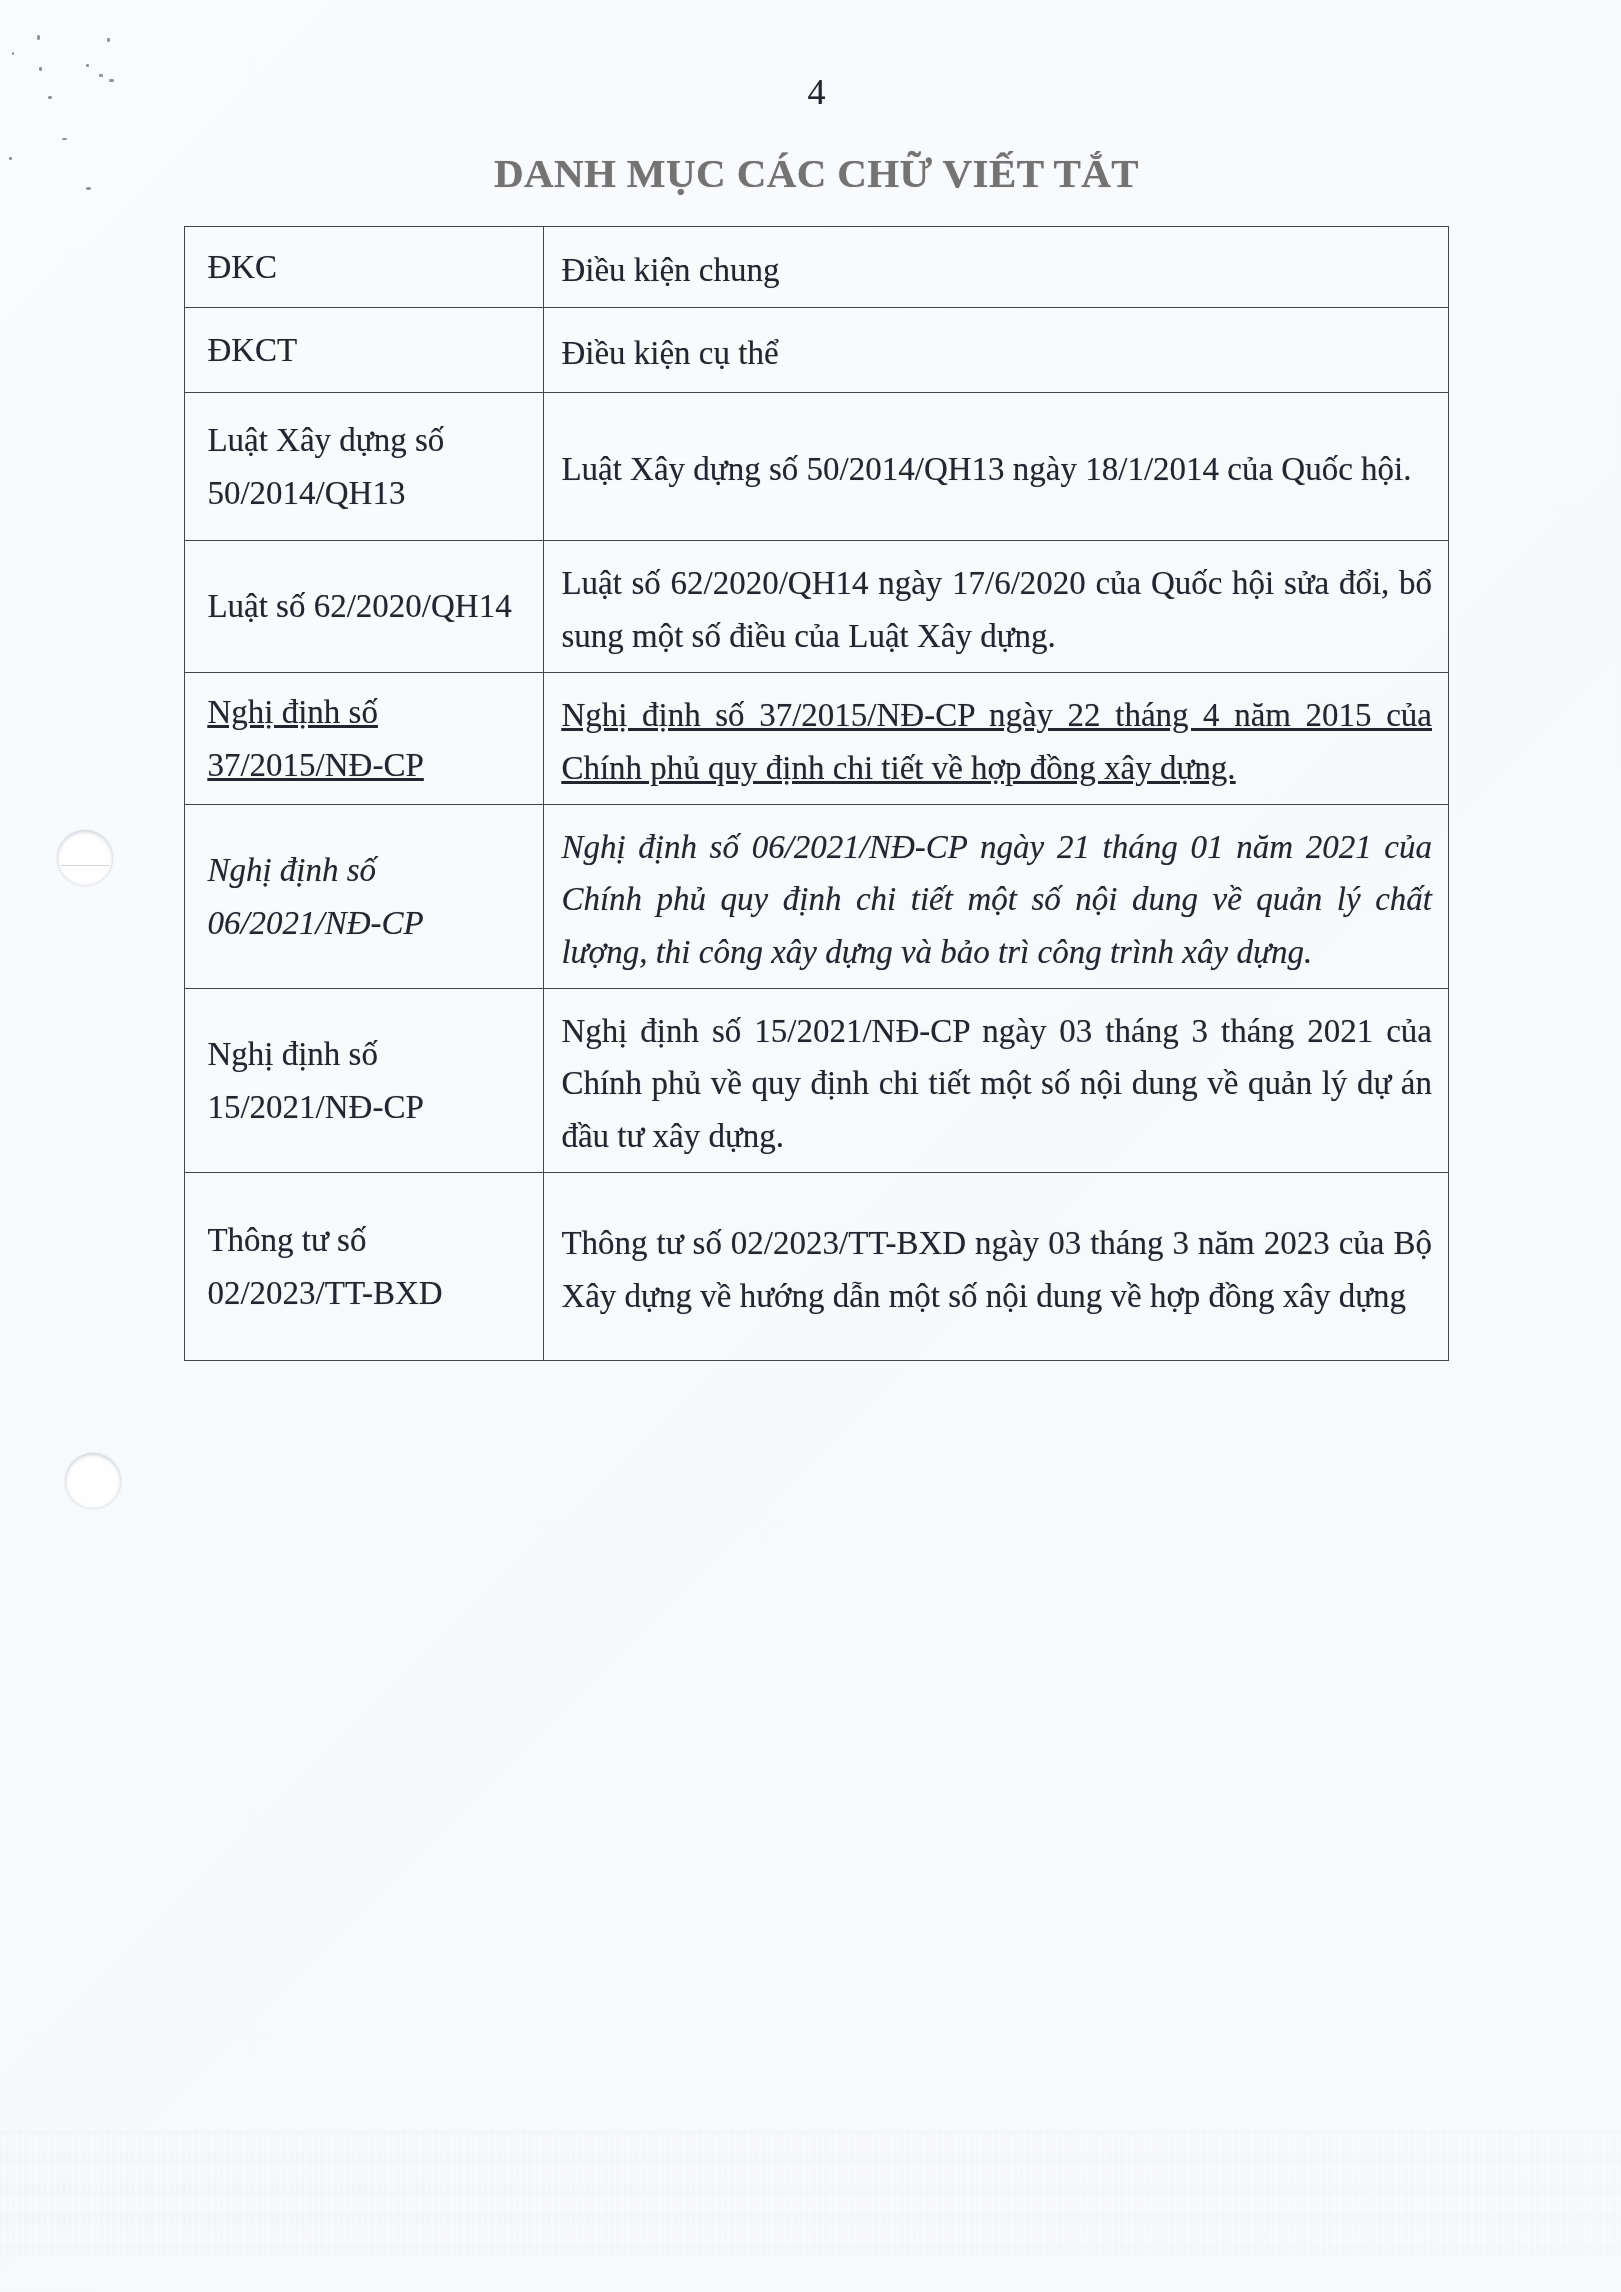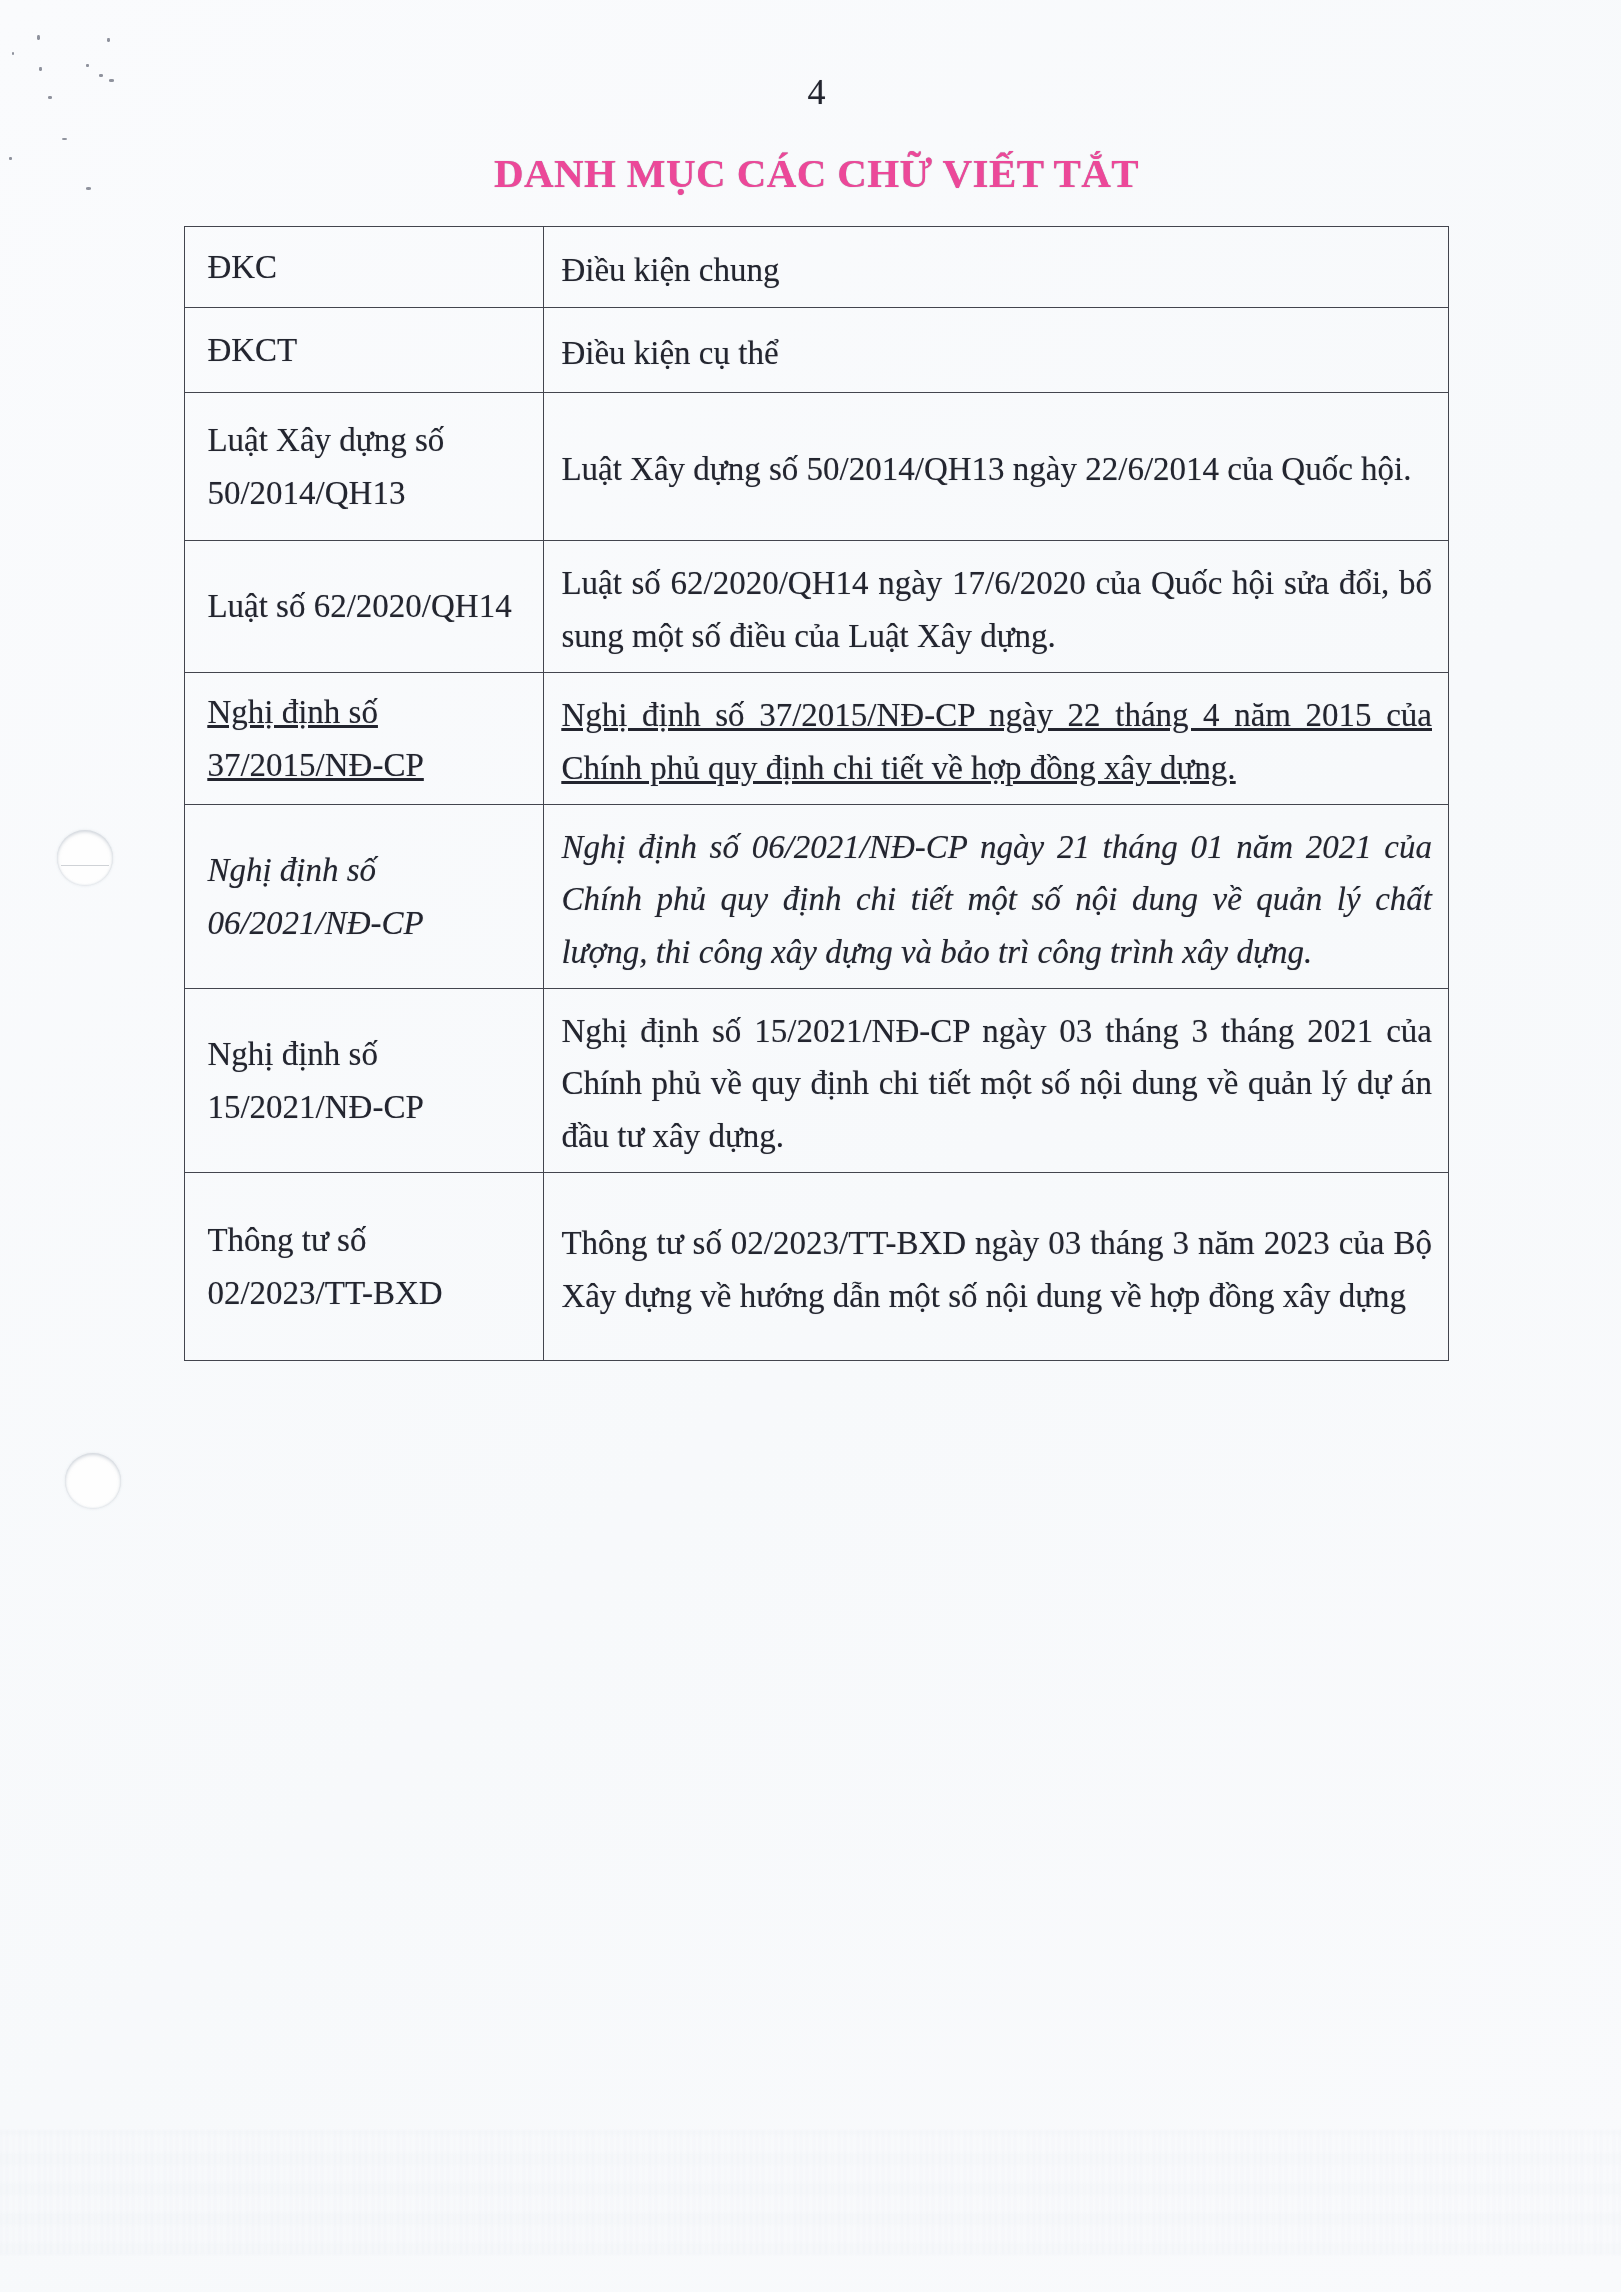--- a/index.html
+++ b/index.html
@@ -72,21 +72,21 @@
   }
   .doc-title {
     position: absolute;
     left: 0; right: 0;
     top: 150px;
     margin: 0;
     font-size: 41px;
     font-weight: bold;
     letter-spacing: 0.4px;
     line-height: 1.15;
-    color: #ec4899;
+    color: #737373;
     text-shadow: 0 0 0.9px rgba(30, 33, 48, 0.45);
   }
   
   table.abbrev-table {
     position: absolute;
     left: 184px;
     top: 226px;
     width: 1265px;
     border-collapse: collapse;
     table-layout: fixed;
@@ -142,21 +142,21 @@
         <tr style="height: 81px;">
           <td class="term">ĐKC</td>
           <td class="def">Điều kiện chung</td>
         </tr>
         <tr style="height: 85px;">
           <td class="term">ĐKCT</td>
           <td class="def">Điều kiện cụ thể</td>
         </tr>
         <tr style="height: 148px;">
           <td class="term">Luật Xây dựng số 50/2014/QH13</td>
-          <td class="def">Luật Xây dựng số 50/2014/QH13 ngày 22/6/2014 của Quốc hội.</td>
+          <td class="def">Luật Xây dựng số 50/2014/QH13 ngày 18/1/2014 của Quốc hội.</td>
         </tr>
         <tr style="height: 132px;">
           <td class="term">Luật số 62/2020/QH14</td>
           <td class="def">Luật số 62/2020/QH14 ngày 17/6/2020 của Quốc hội sửa đổi, bổ sung một số điều của Luật Xây dựng.</td>
         </tr>
         <tr style="height: 132px; text-decoration: underline;">
           <td class="term">Nghị định số 37/2015/NĐ-CP</td>
           <td class="def">Nghị định số 37/2015/NĐ-CP ngày 22 tháng 4 năm 2015 của Chính phủ quy định chi tiết về hợp đồng xây dựng.</td>
         </tr>
         <tr style="height: 184px; font-style: italic;">

